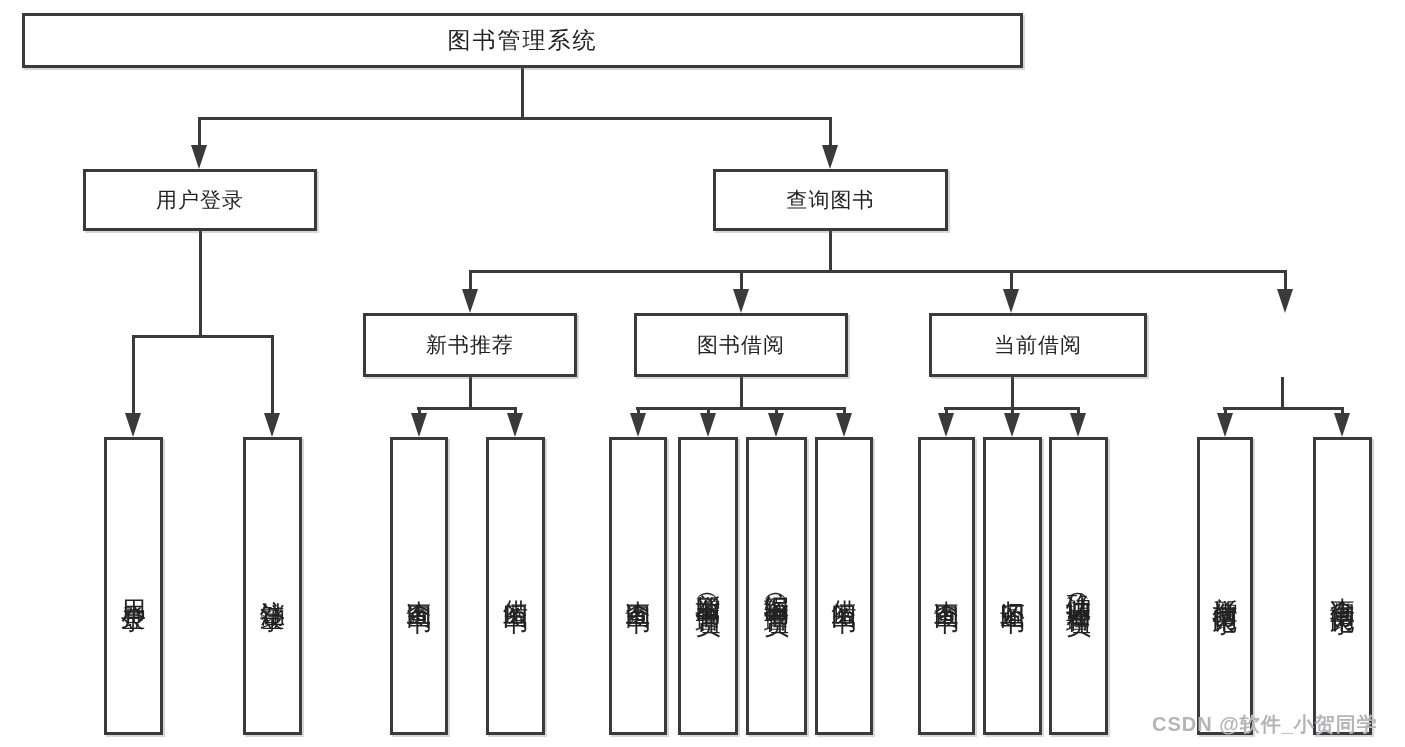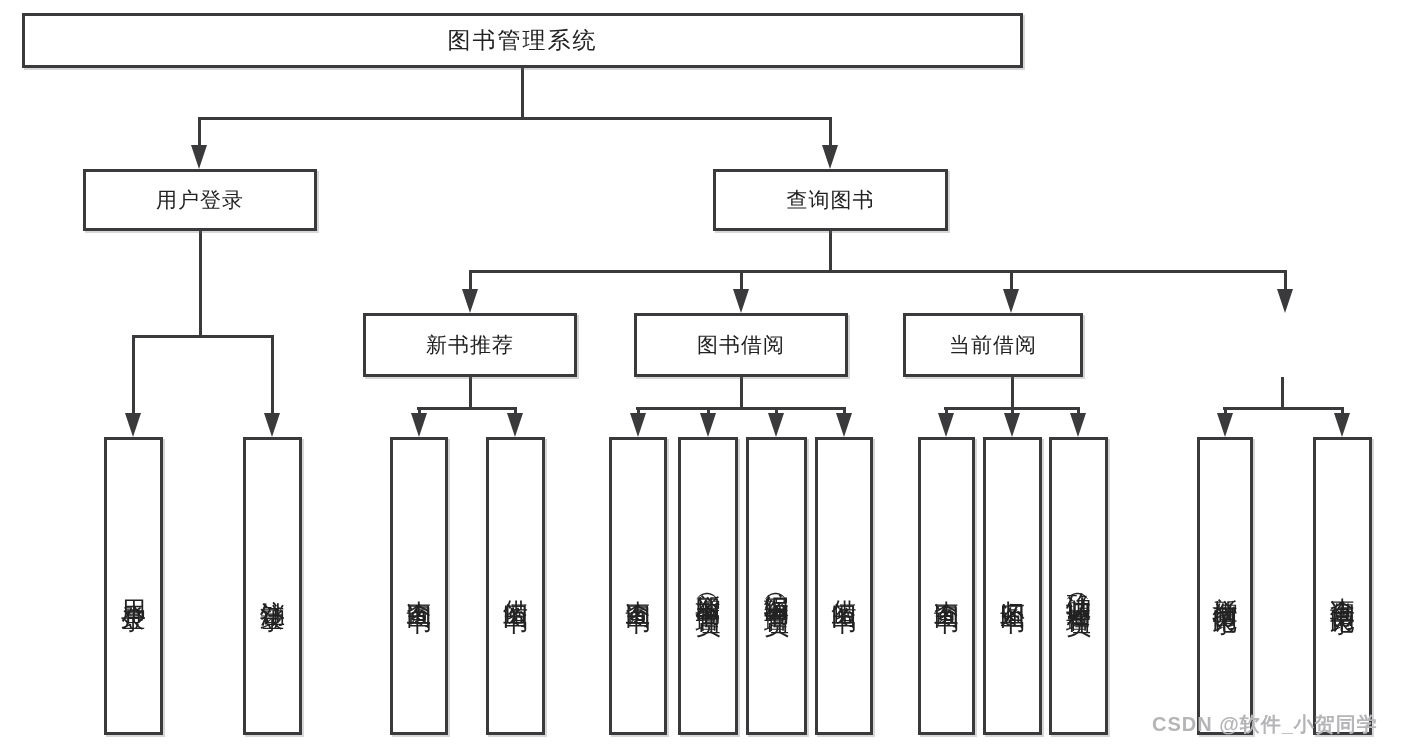--- a/index.html
+++ b/index.html
@@ -136,21 +136,21 @@
   <div class="node h-box" style="left:713px;top:169px;width:235px;height:62px">
     <span>查询图书</span>
   </div>
 
   <div class="node h-box" style="left:363px;top:313px;width:214px;height:64px">
     <span>新书推荐</span>
   </div>
   <div class="node h-box" style="left:634px;top:313px;width:214px;height:64px">
     <span>图书借阅</span>
   </div>
-  <div class="node h-box" style="left:903px;top:313px;width:180px;height:64px">
+  <div class="node h-box" style="left:929px;top:313px;width:218px;height:64px">
     <span>当前借阅</span>
   </div>
 
   <div class="node v-box" style="left:104px;top:437px;width:59px;height:298px">
     <span>用户登录</span>
   </div>
   <div class="node v-box" style="left:243px;top:437px;width:59px;height:298px">
     <span>注销登录</span>
   </div>
 

